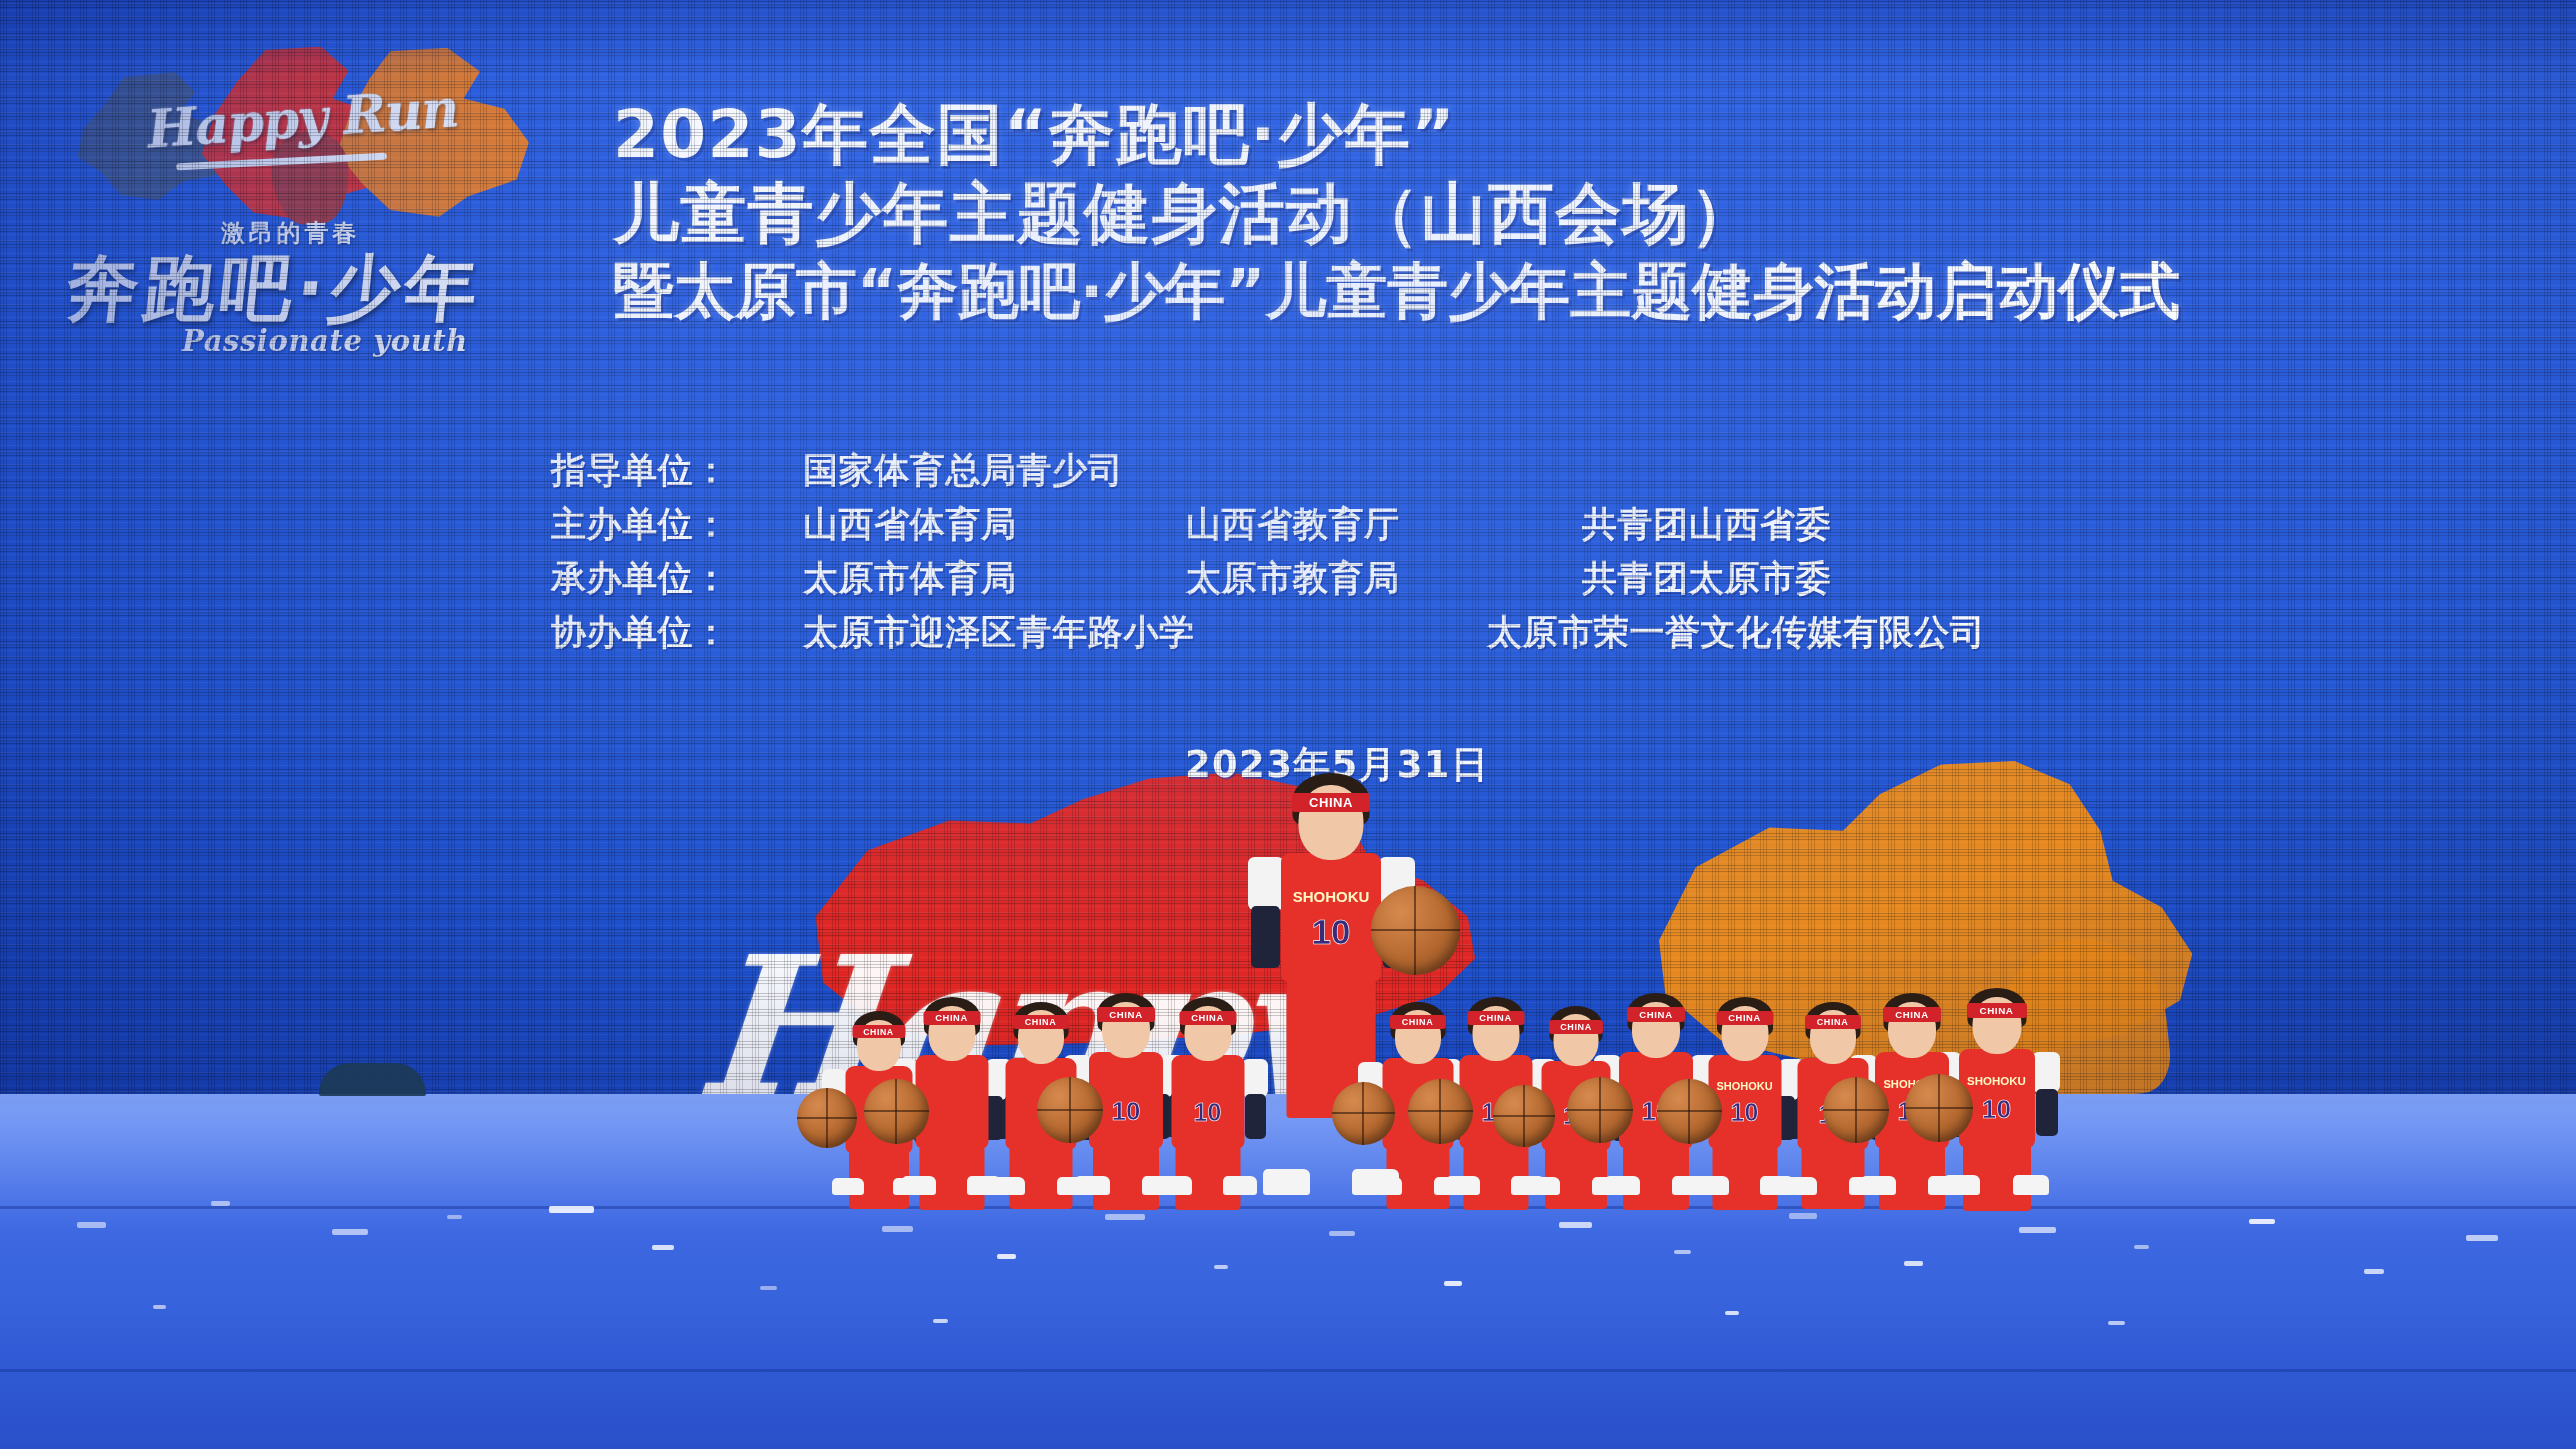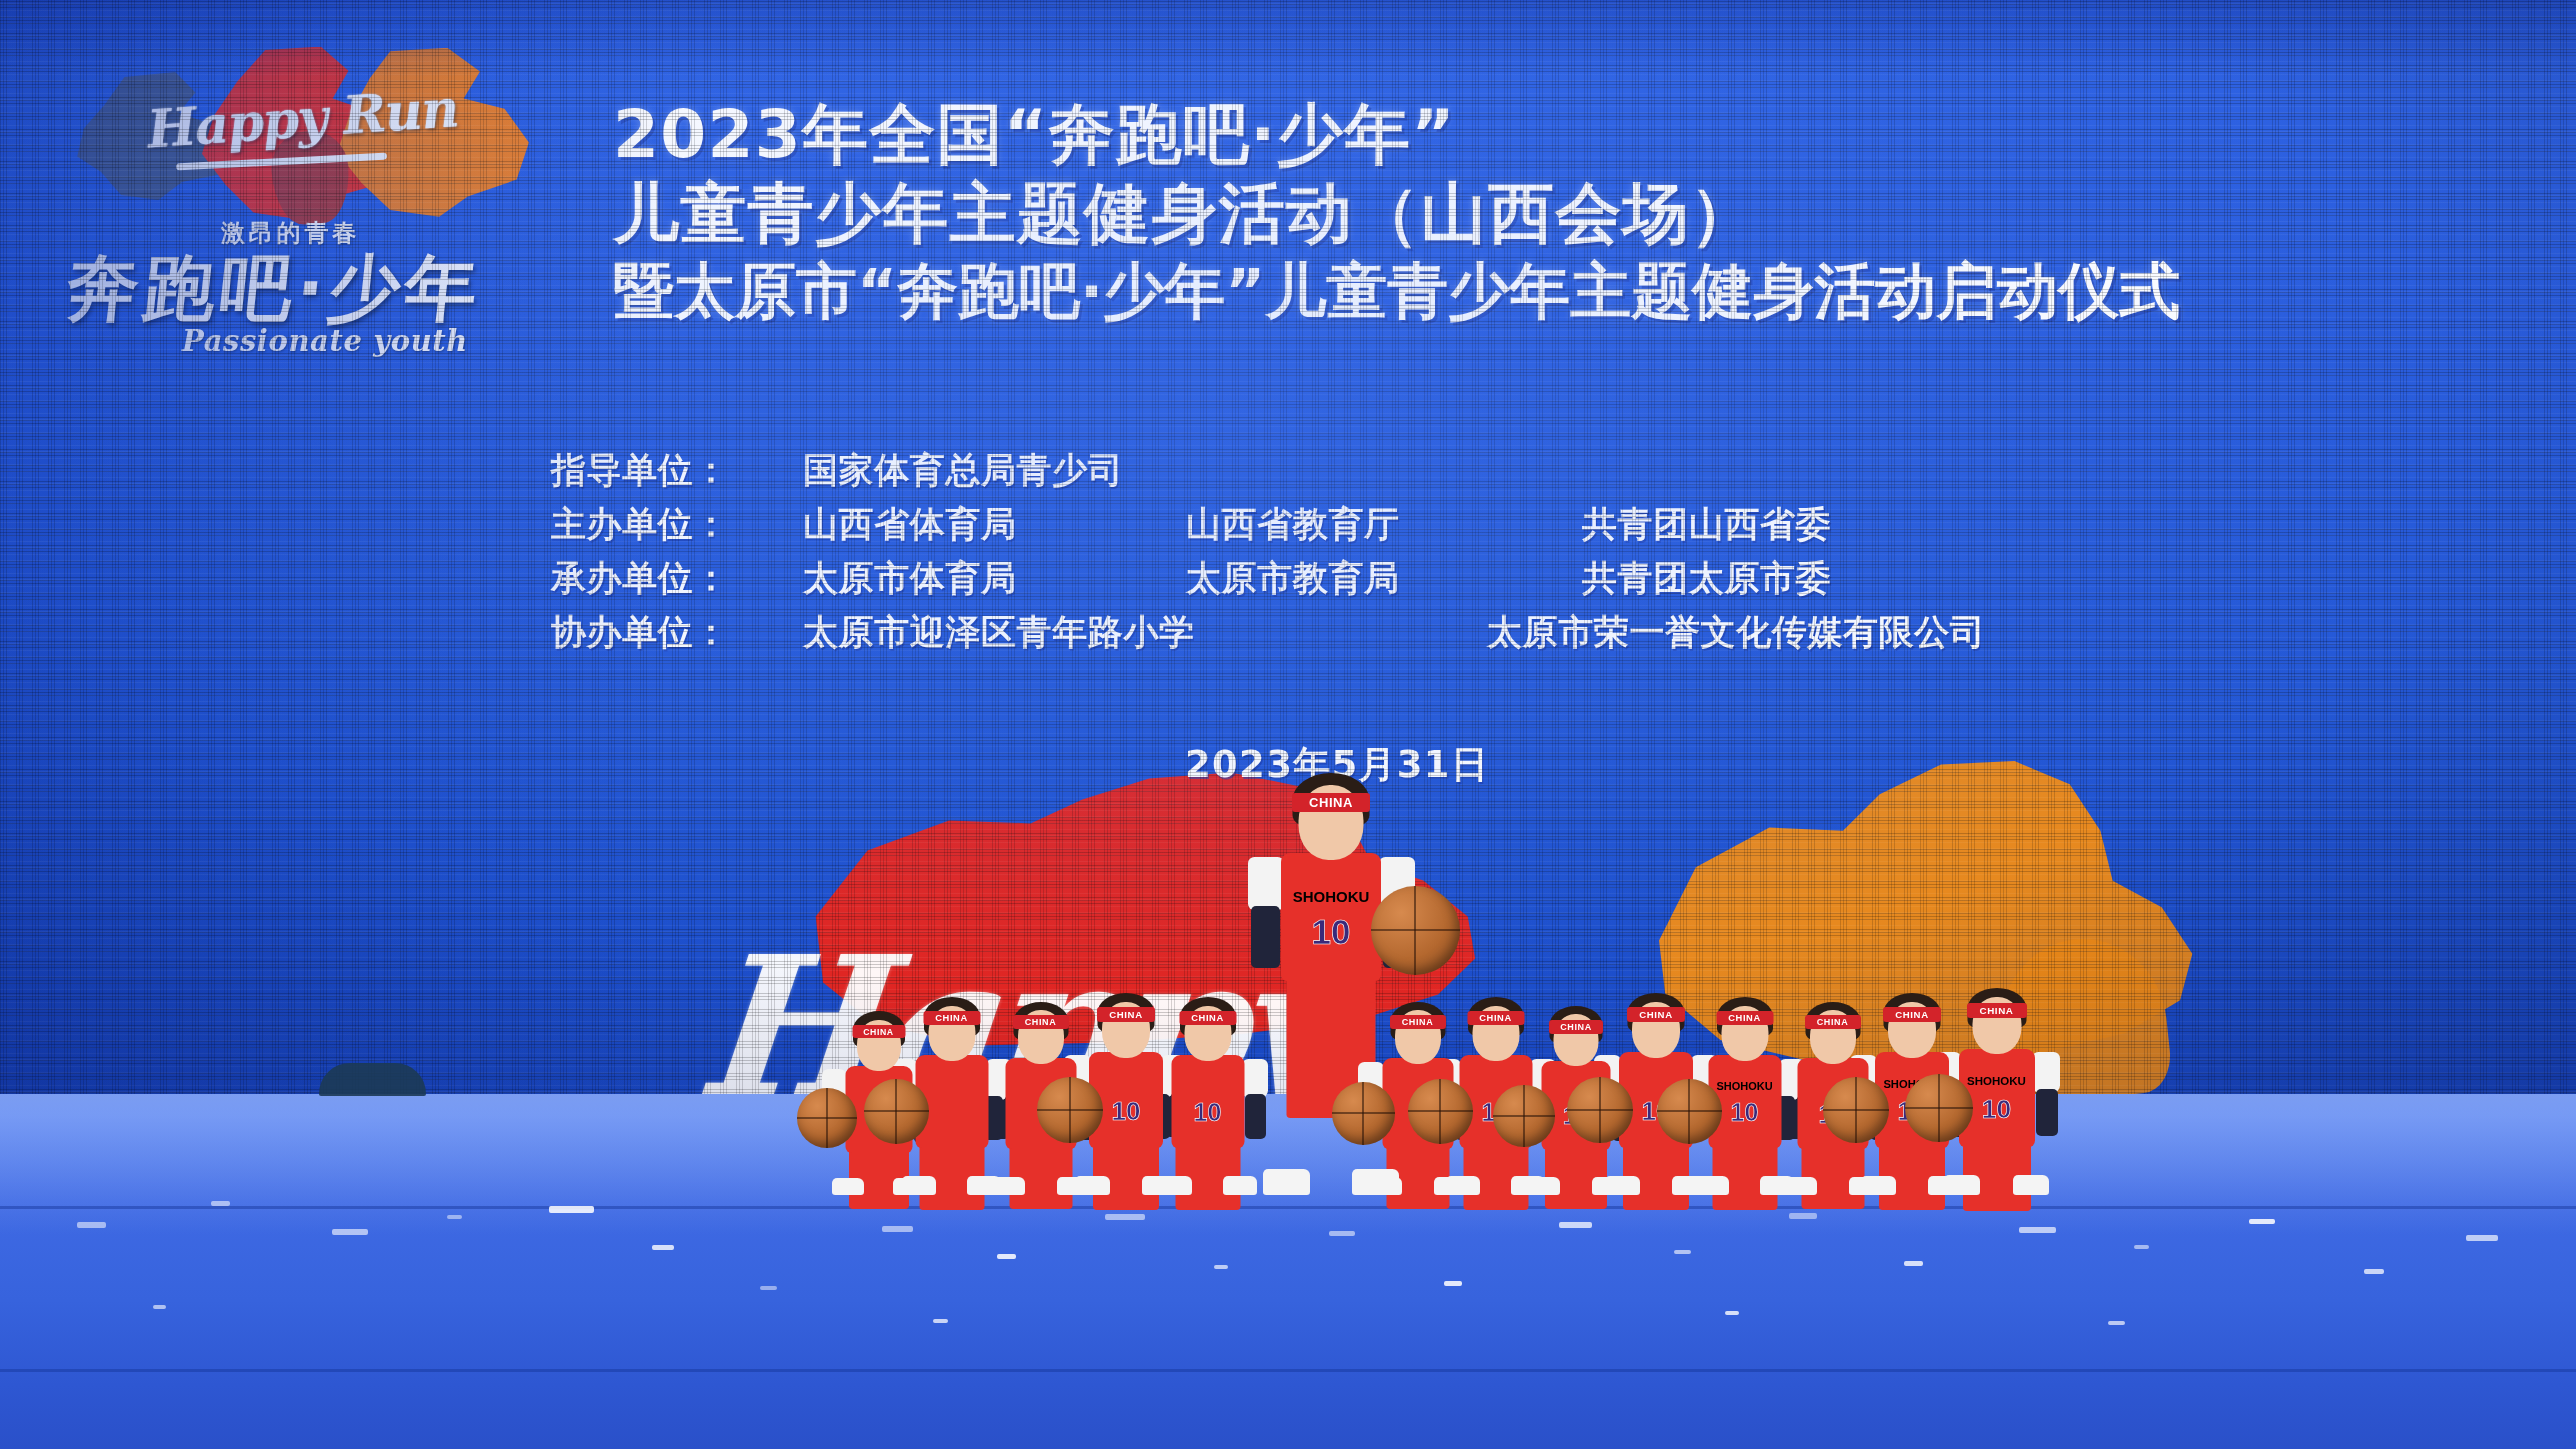--- a/index.html
+++ b/index.html
@@ -202,21 +202,21 @@
     position:absolute;background:#f3f3f3;border-radius:6.4px;z-index:1;
   }
   .kid .armL,.kid .armR{position:absolute;background:#20243a;border-radius:5.1px;z-index:1;}
   .kid .jnum{
     position:absolute;left:50%;transform:translateX(-50%);
     color:#3a2a7a;font-weight:700;text-align:center;z-index:4;
     -webkit-text-stroke:0.6px #fff;
   }
   .kid .jname{
     position:absolute;left:50%;transform:translateX(-50%);
-    color:#000000;font-weight:700;text-align:center;z-index:4;white-space:nowrap;
+    color:#fef9c3;font-weight:700;text-align:center;z-index:4;white-space:nowrap;
   }
   .kid .legs{
     position:absolute;left:50%;transform:translateX(-50%);
     background:#e6302a;border-radius:3.8px;z-index:1;
   }
   .kid .shoe{position:absolute;background:#f4f4f4;border-radius:5.1px 6.4px 3.2px 3.2px;z-index:4;}
   .kid .ball{
     position:absolute;border-radius:50%;
     background:radial-gradient(circle at 34% 30%,#d78a4e,#b4682f 55%,#8c4c21 100%);
     box-shadow:inset -3.8px -5.1px 10.2px rgba(0,0,0,.35);z-index:6;

